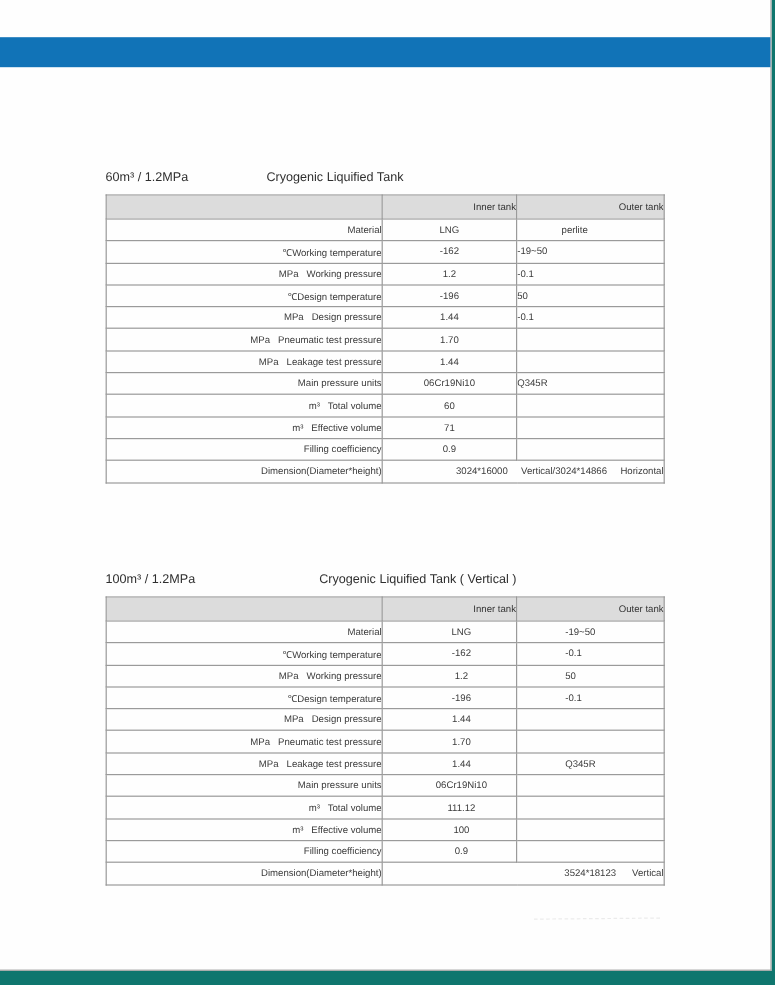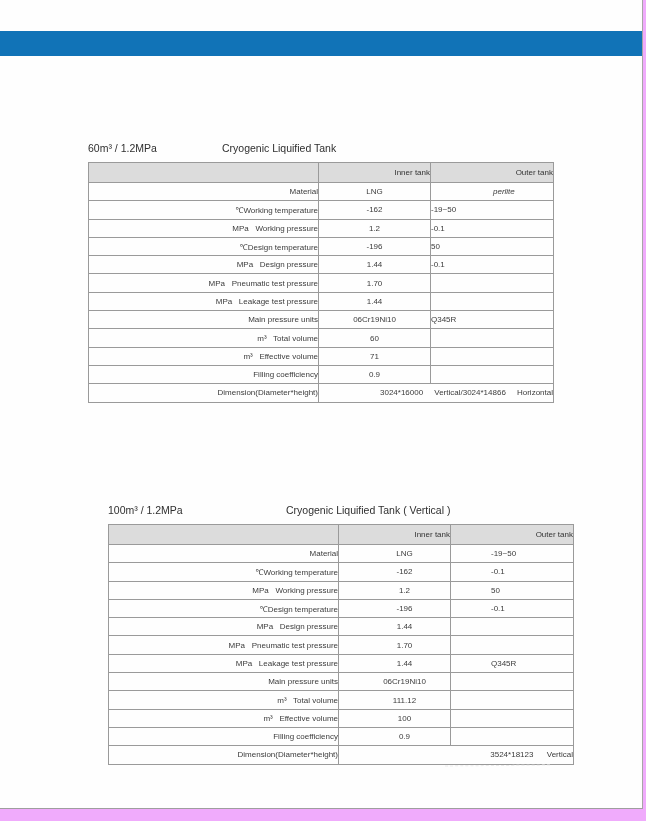--- a/index.html
+++ b/index.html
@@ -5,21 +5,21 @@
   html, body {
     margin: 0;
     padding: 0;
     background: #ffffff;
     font-family: "Liberation Sans", sans-serif;
   }
   .viewport {
     position: relative;
     width: 646px;
     height: 821px;
-    background: #f0abfc;
+    background: #0f766e;
     overflow: hidden;
   }
   .page {
     position: absolute;
     left: 0;
     top: 0;
     width: 642px;
     height: 808px;
     background: #fefefe;
     border-right: 1px solid #a6a6a6;
@@ -31,21 +31,21 @@
     top: 31px;
     width: 642px;
     height: 25px;
   }
   .spec {
     position: absolute;
     left: 88px;
     width: 466px;
   }
   .spec.t1 { top: 140px; }
-  .spec.t2 { top: 502px; margin-left: 20px; }
+  .spec.t2 { top: 475px; }
   .titles {
     position: relative;
     height: 22px;
     font-size: 10.5px;
     color: #2f2f2f;
   }
   .titles .cap { position: absolute; left: 0; top: 2px; white-space: pre; }
   .titles .ttl { position: absolute; top: 2px; white-space: pre; }
   .t1 .titles .ttl { left: 134px; }
   .t2 .titles .ttl { left: 178px; }
@@ -68,21 +68,21 @@
     height: 19px;
     text-align: right;
     color: #333333;
   }
   table.spec-table tbody td { height: 17.3px; }
   td.label { text-align: right; white-space: pre; }
   td.inner { padding-left: 14px; text-align: center; }
   td.outer { padding-left: 20px; text-align: left; }
   .t2 td.inner { padding-left: 20px; }
   .t2 td.outer { padding-left: 40px; }
-  .t1 tbody tr:nth-child(1) td.outer { padding-left: 62px; font-style: italic; }
+  .t1 tbody tr:nth-child(1) td.outer { padding-left: 37px; }
   td.span { white-space: pre; text-align: right; padding-left: 14px; }
   .t2 td.span { padding-left: 32px; }
   .faint-watermark {
     position: absolute;
     left: 445px;
     top: 765px;
     width: 105px;
     height: 6px;
     border-top: 1px dashed #ebebeb;
     transform: rotate(-0.5deg);

